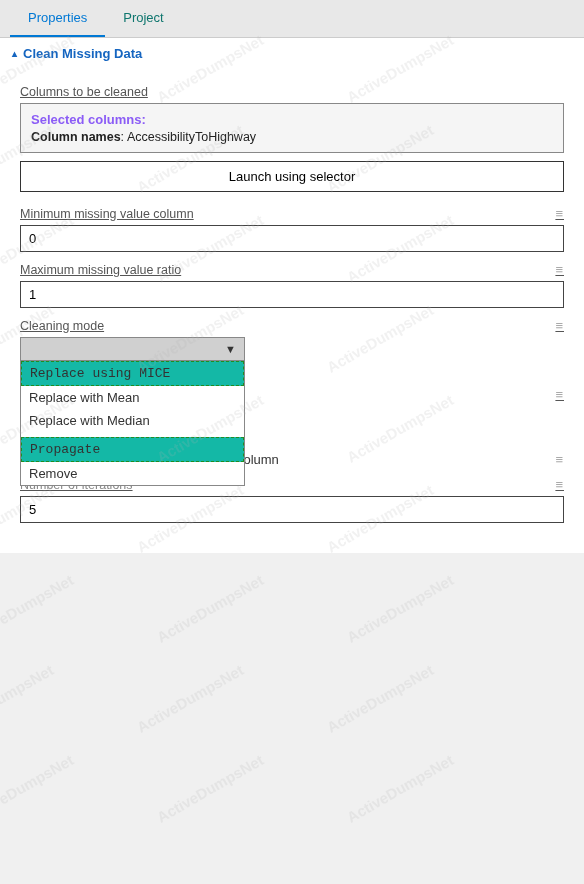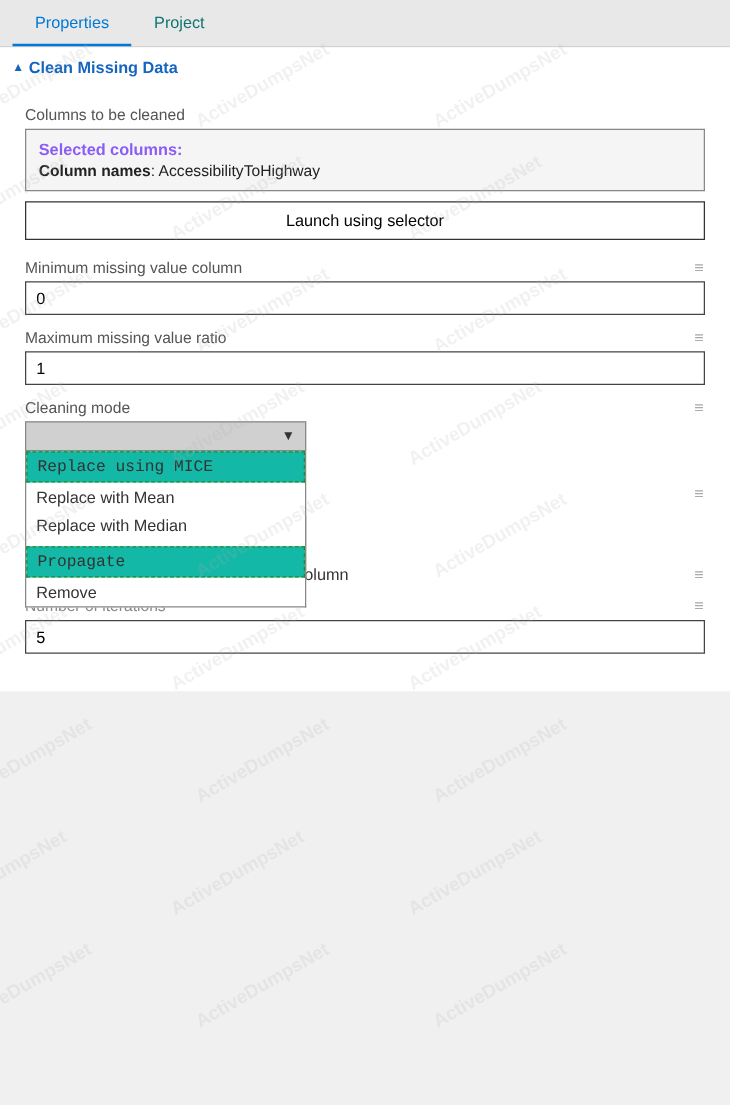--- a/index.html
+++ b/index.html
@@ -73,20 +73,21 @@
     }
 
     .field-label {
       color: #555;
       font-size: 12.5px;
       margin-bottom: 4px;
       margin-top: 10px;
       display: flex;
       justify-content: space-between;
       align-items: center;
+      text-decoration: underline;
     }
 
     .selected-columns-box {
       border: 1px solid #888;
       background: #f5f5f5;
       padding: 8px 10px;
       margin-bottom: 8px;
     }
     .selected-columns-box .sc-title {
       color: #8b5cf6;

